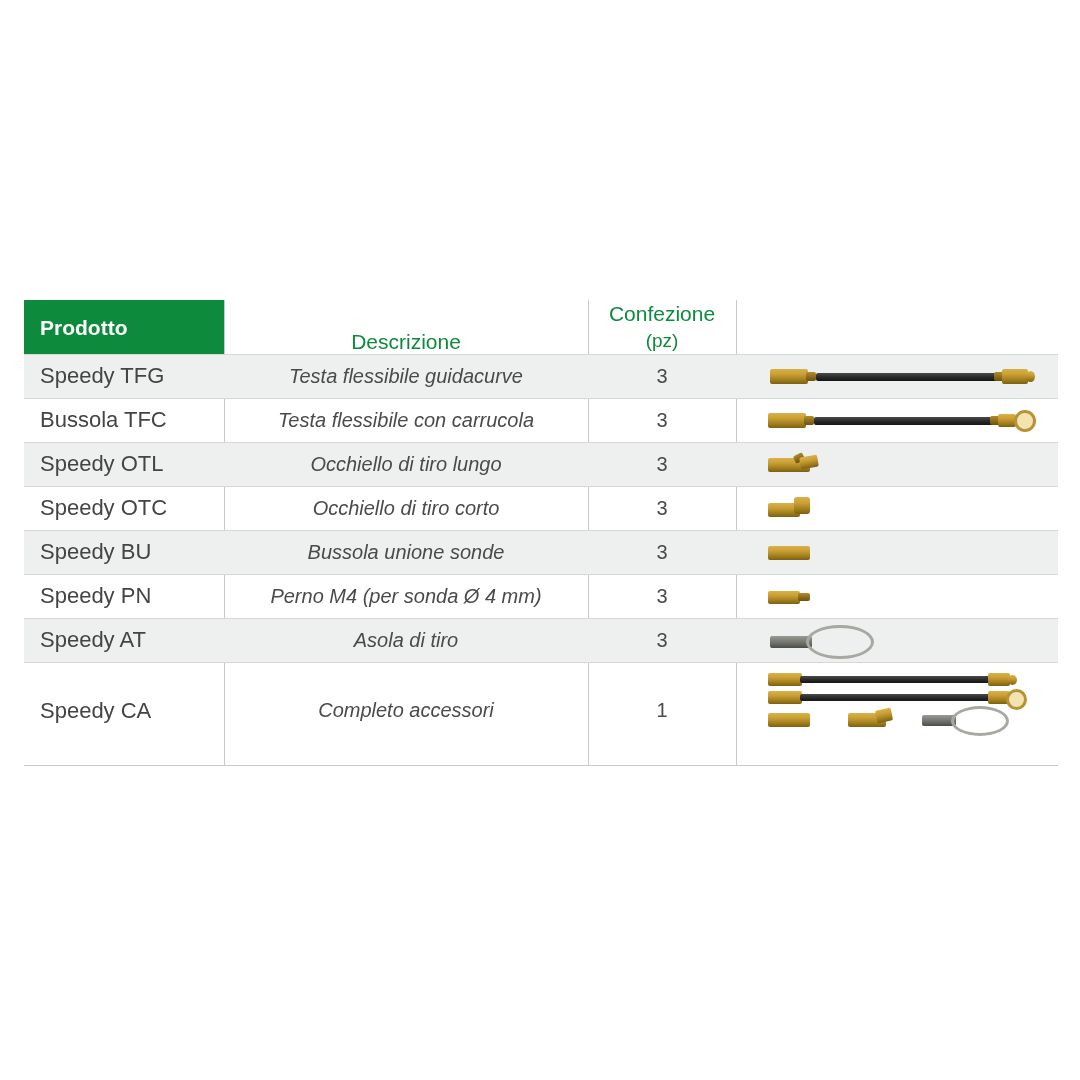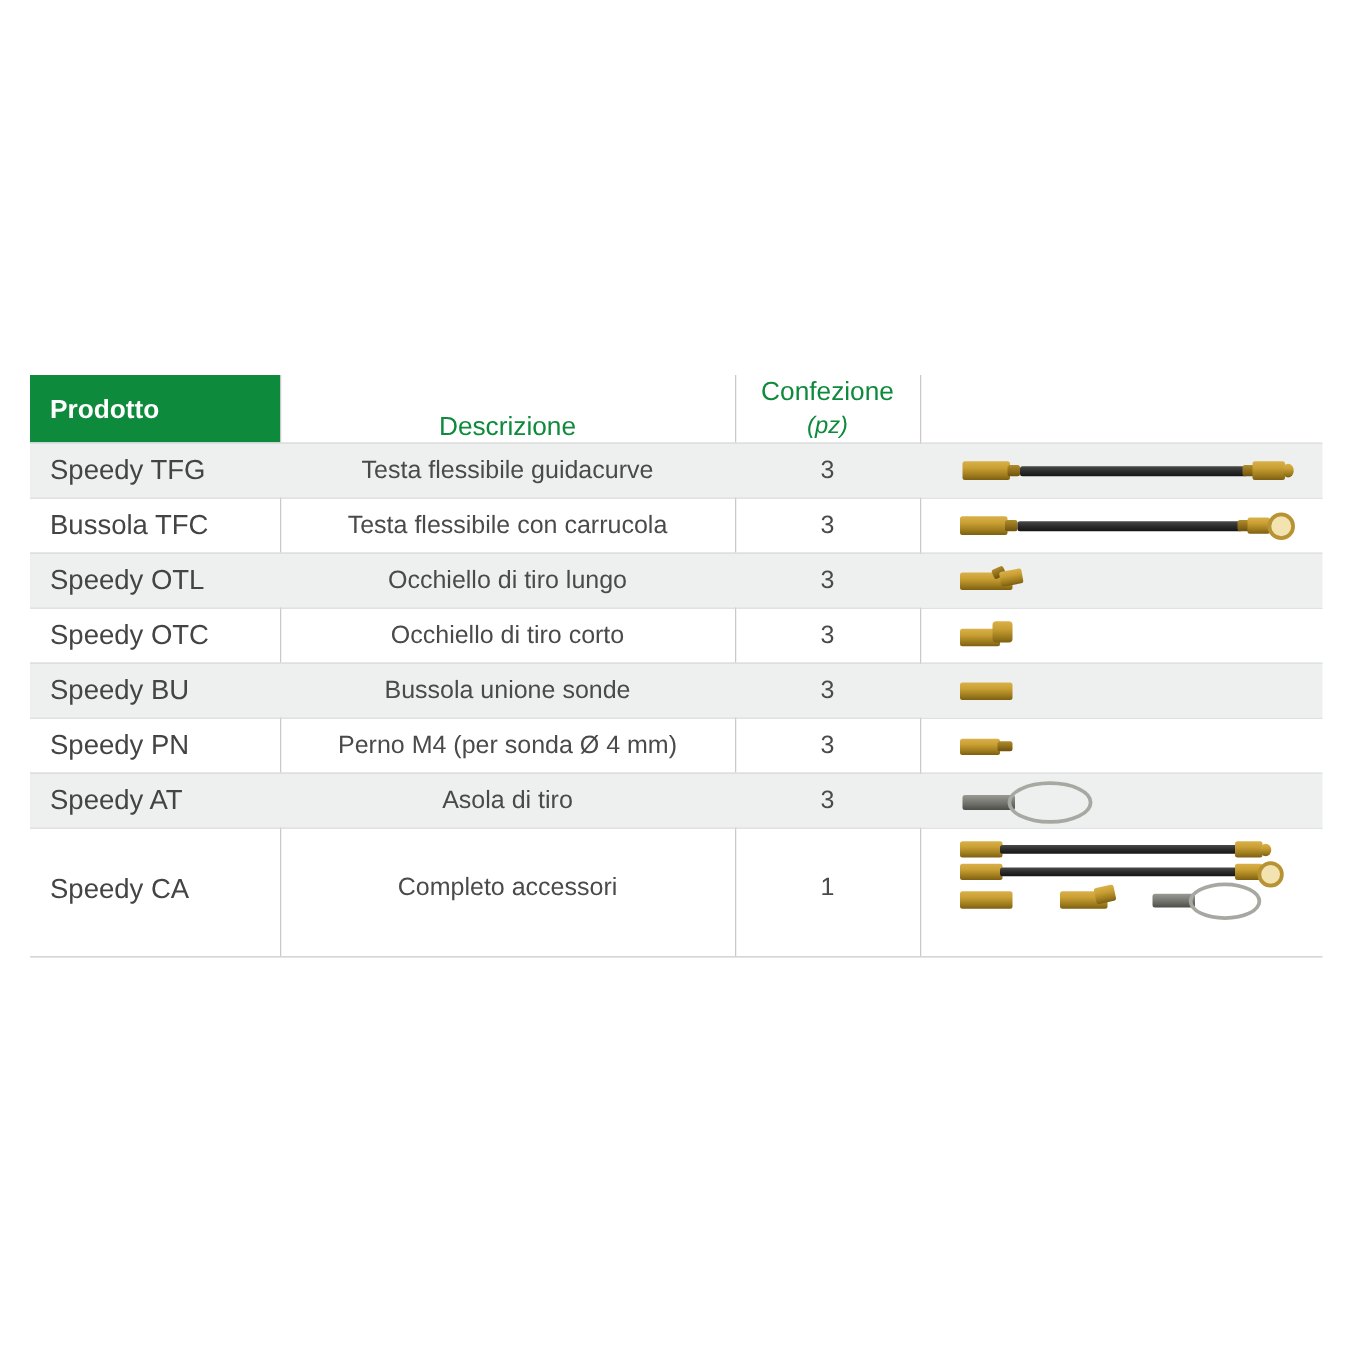--- a/index.html
+++ b/index.html
@@ -55,21 +55,21 @@
     box-sizing: border-box;
   }
   .th-desc, .th-conf {
     color: #0e8a3c;
     font-size: 21px;
     text-align: center;
   }
   .th-conf-inner {
     line-height: 1.35;
   }
-  .th-conf-sub { font-size: 19px; font-style: italic; }
+  .th-conf-sub { font-size: 19px; }
   .th-empty { background: transparent; }
 
   
   .vline {
     position: absolute;
     width: 1px;
     background: #c9c9c9;
   }
   .vline.v1 { left: 224px;  top: 300px; height: 465px; }
   .vline.v2 { left: 588px;  top: 300px; height: 465px; }
@@ -98,20 +98,21 @@
   td.cell-prod {
     text-align: left;
     padding-left: 16px;
     font-size: 22px;
     color: #444;
   }
   td.cell-desc {
     text-align: center;
     font-size: 20px;
     color: #4a4a4a;
+    font-style: italic;
   }
   td.cell-conf {
     text-align: center;
     font-size: 20px;
     color: #4a4a4a;
   }
   td.cell-img {
     padding: 0;
     position: relative;
   }

